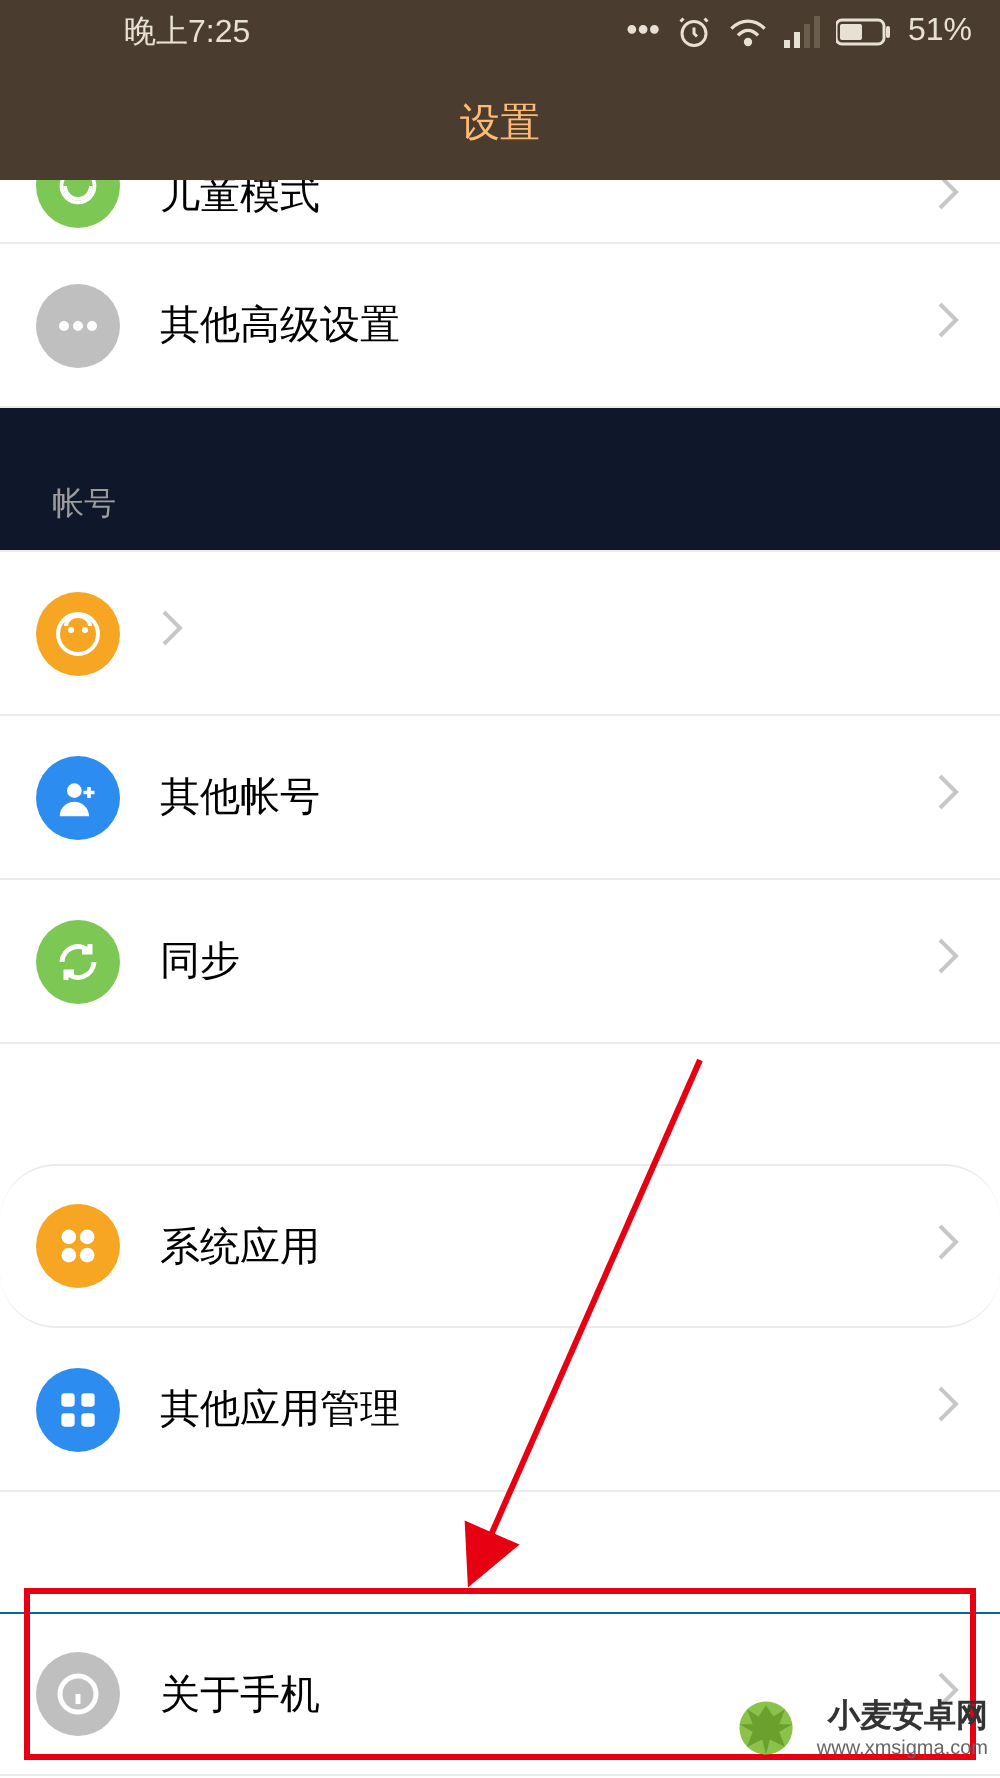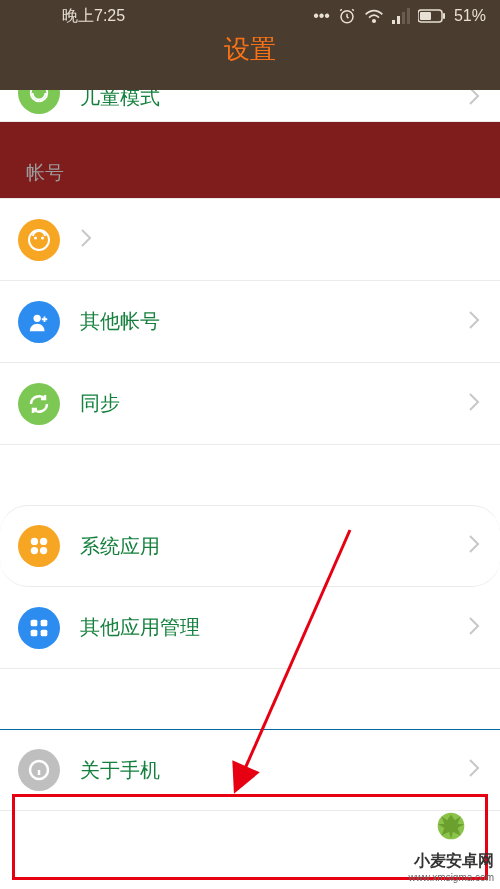--- a/index.html
+++ b/index.html
@@ -25,23 +25,24 @@
     margin-left: auto;
     display: flex;
     align-items: center;
     gap: 8px;
   }
   .status-icon { display: inline-flex; align-items: center; }
   .header {
     height: 58px;
     background: #4a3c2f;
     display: flex;
+    align-items: center;
     justify-content: center;
-    color: #f97316;
-    font-size: 26px;
+    color: #fdba74;
+    font-size: 20px;
     font-weight: 500;
   }
   .content {
     background: #fff;
     height: calc(100% - 90px);
     overflow: hidden;
   }
   .row {
     display: flex;
     align-items: center;
@@ -55,33 +56,33 @@
     height: 42px;
     border-radius: 50%;
     display: flex;
     align-items: center;
     justify-content: center;
     flex-shrink: 0;
     margin-right: 20px;
   }
   .row .label {
     font-size: 20px;
-    color: #15803d;
+    color: #000000;
     flex: 1;
   }
   .row .chev { color: #c7c7c7; flex-shrink: 0; }
   .partial { height: 32px !important; padding-top:0; padding-bottom:0;}
   .partial .label { align-self:flex-start; margin-top:-6px; }
   .partial .icon-wrap { align-self:flex-start; margin-top:-18px;}
   .partial .chev { align-self:flex-start; margin-top:-4px;}
   .section-header {
     padding: 38px 20px 12px 26px;
-    font-size: 19px;
+    font-size: 16px;
     color: #9c9c9c;
-    background:#7f1d1d;
+    background:#0f172a;
     border-bottom: 1px solid #eceaea;
   }
   .big-gap { height: 60px; background:#fff; }
   
   .highlight-box {
     position: absolute;
     left: 12px;
     right: 12px;
     top: 794px;
     height: 86px;
@@ -97,21 +98,20 @@
   }
   
   .watermark {
     position: absolute;
     right: 6px;
     bottom: 6px;
     display: flex;
     align-items: center;
     gap: 6px;
     pointer-events: none;
-    flex-direction: column;
   }
   .wm-text { text-align: right; }
   .wm-text-main { font-size: 16px; font-weight: 600; color:#333; display:block; }
   .wm-text-sub { font-size: 10px; color:#666; display:block; }
   
   .ic-green { background:#7dc855; }
   .ic-gray  { background:#bfbfbf; }
   .ic-orange{ background:#f6a623; }
   .ic-blue  { background:#2d8cf0; }
   .ic-sync  { background:#7dc855; }
@@ -173,20 +173,35 @@
         </svg>
     </span>
     <span class="label">儿童模式</span>
     <span class="chev">
       <svg width="12" height="20" viewBox="0 0 12 20" fill="none" stroke="#c7c7c7" stroke-width="2">
           <path d="M2 2l8 8-8 8"></path>
         </svg>
     </span>
   </div>
 
+  <div class="row">
+    <span class="icon-wrap ic-gray">
+      <svg width="20" height="6" viewBox="0 0 20 6" fill="#fff">
+          <circle cx="3" cy="3" r="2.5"></circle>
+          <circle cx="10" cy="3" r="2.5"></circle>
+          <circle cx="17" cy="3" r="2.5"></circle>
+        </svg>
+    </span>
+    <span class="label">其他高级设置</span>
+    <span class="chev">
+      <svg width="12" height="20" viewBox="0 0 12 20" fill="none" stroke="#c7c7c7" stroke-width="2">
+          <path d="M2 2l8 8-8 8"></path>
+        </svg>
+    </span>
+  </div>
 
   <div class="section-header">帐号</div>
 
   <div class="row">
     <span class="icon-wrap ic-orange">
       <svg width="24" height="24" viewBox="0 0 24 24" fill="#fff">
           <circle cx="12" cy="12" r="10" fill="none" stroke="#fff" stroke-width="2"></circle>
           <circle cx="8.5" cy="10" r="1.5"></circle>
           <circle cx="15.5" cy="10" r="1.5"></circle>
           <path d="M6 8c0-3 3-5 6-5s6 2 6 5" fill="none" stroke="#fff" stroke-width="2"></path>

